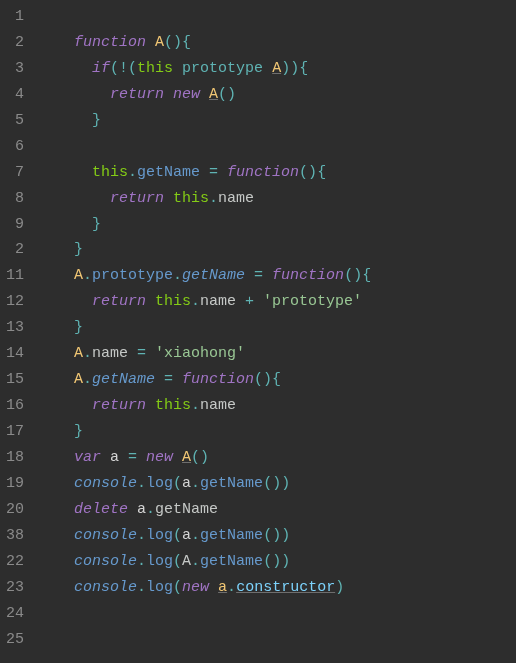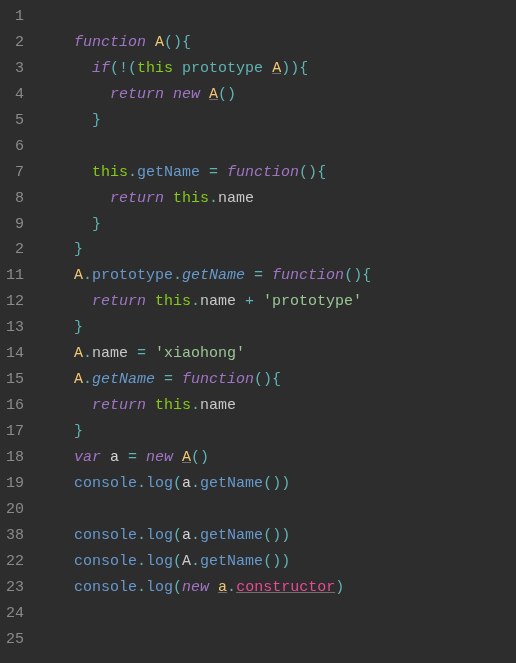--- a/index.html
+++ b/index.html
@@ -38,25 +38,25 @@
   
   .c-kw { color: #a074c4; font-style: italic; text-align: center; }       
   .c-fn { color: #f0c674; }                            
   .c-this { color: #84cc16; }                          
   .c-op { color: #5fb3b3; }                           
   .c-punsoft { color: #5fb3b3; }                       
   .c-class { color: #f0c674; text-decoration: underline; text-decoration-color: #6e6e6e; } 
   .c-prop { color: #6699cc; }                          
   .c-propit { color: #6699cc; font-style: italic; }    
   .c-str { color: #99c794; }                           
-  .c-console { color: #6699cc; }   
+  .c-console { color: #6699cc; font-style: italic; }   
   .c-id { color: #d4d4d4; }                            
   .c-plain { color: #c5c8c6; }
   .c-bang { color: #5fb3b3; }
-  .c-constr { color: #ec4899; text-decoration: underline; text-decoration-color: #6e6e6e; }
+  .c-constr { color: #7dd3fc; text-decoration: underline; text-decoration-color: #6e6e6e; }
 </style>
 </head>
 <body>
 
 <div class="editor" id="editor">
     <div class="line"><div class="gutter">1</div><div class="code"><span>    </span></div></div>
     <div class="line"><div class="gutter">2</div><div class="code"><span>    </span><span class="c-kw">function </span><span class="c-fn">A</span><span class="c-punsoft">()</span><span class="c-punsoft">{</span></div></div>
     <div class="line"><div class="gutter">3</div><div class="code"><span>    </span><span>  </span><span class="c-kw">if</span><span class="c-punsoft">(</span><span class="c-bang">!</span><span class="c-punsoft">(</span><span class="c-this">this </span><span class="c-op">prototype </span><span class="c-class">A</span><span class="c-punsoft">))</span><span class="c-punsoft">{</span></div></div>
     <div class="line"><div class="gutter">4</div><div class="code"><span>    </span><span>    </span><span class="c-kw">return </span><span class="c-kw">new </span><span class="c-class">A</span><span class="c-punsoft">()</span></div></div>
     <div class="line"><div class="gutter">5</div><div class="code"><span>    </span><span>  </span><span class="c-punsoft">}</span></div></div>
@@ -67,19 +67,19 @@
     <div class="line"><div class="gutter">2</div><div class="code"><span>    </span><span class="c-punsoft">}</span></div></div>
     <div class="line"><div class="gutter">11</div><div class="code"><span>    </span><span class="c-fn">A</span><span class="c-punsoft">.</span><span class="c-prop">prototype</span><span class="c-punsoft">.</span><span class="c-propit">getName</span><span class="c-op"> = </span><span class="c-kw">function</span><span class="c-punsoft">()</span><span class="c-punsoft">{</span></div></div>
     <div class="line"><div class="gutter">12</div><div class="code"><span>    </span><span>  </span><span class="c-kw">return </span><span class="c-this">this</span><span class="c-punsoft">.</span><span class="c-plain">name</span><span class="c-op"> + </span><span class="c-str">'prototype'</span></div></div>
     <div class="line"><div class="gutter">13</div><div class="code"><span>    </span><span class="c-punsoft">}</span></div></div>
     <div class="line"><div class="gutter">14</div><div class="code"><span>    </span><span class="c-fn">A</span><span class="c-punsoft">.</span><span class="c-plain">name</span><span class="c-op"> = </span><span class="c-str">'xiaohong'</span></div></div>
     <div class="line"><div class="gutter">15</div><div class="code"><span>    </span><span class="c-fn">A</span><span class="c-punsoft">.</span><span class="c-propit">getName</span><span class="c-op"> = </span><span class="c-kw">function</span><span class="c-punsoft">()</span><span class="c-punsoft">{</span></div></div>
     <div class="line"><div class="gutter">16</div><div class="code"><span>    </span><span>  </span><span class="c-kw">return </span><span class="c-this">this</span><span class="c-punsoft">.</span><span class="c-plain">name</span></div></div>
     <div class="line"><div class="gutter">17</div><div class="code"><span>    </span><span class="c-punsoft">}</span></div></div>
     <div class="line"><div class="gutter">18</div><div class="code"><span>    </span><span class="c-kw">var </span><span class="c-id">a</span><span class="c-op"> = </span><span class="c-kw">new </span><span class="c-class">A</span><span class="c-punsoft">()</span></div></div>
     <div class="line"><div class="gutter">19</div><div class="code"><span>    </span><span class="c-console">console</span><span class="c-punsoft">.</span><span class="c-prop">log</span><span class="c-punsoft">(</span><span class="c-id">a</span><span class="c-punsoft">.</span><span class="c-prop">getName</span><span class="c-punsoft">())</span></div></div>
-    <div class="line"><div class="gutter">20</div></div>
+    <div class="line"><div class="gutter">20</div><div class="code"><span>    </span><span class="c-kw">delete </span><span class="c-id">a</span><span class="c-punsoft">.</span><span class="c-plain">getName</span></div></div>
     <div class="line"><div class="gutter">38</div><div class="code"><span>    </span><span class="c-console">console</span><span class="c-punsoft">.</span><span class="c-prop">log</span><span class="c-punsoft">(</span><span class="c-id">a</span><span class="c-punsoft">.</span><span class="c-prop">getName</span><span class="c-punsoft">())</span></div></div>
     <div class="line"><div class="gutter">22</div><div class="code"><span>    </span><span class="c-console">console</span><span class="c-punsoft">.</span><span class="c-prop">log</span><span class="c-punsoft">(</span><span class="c-plain">A</span><span class="c-punsoft">.</span><span class="c-prop">getName</span><span class="c-punsoft">())</span></div></div>
     <div class="line"><div class="gutter">23</div><div class="code"><span>    </span><span class="c-console">console</span><span class="c-punsoft">.</span><span class="c-prop">log</span><span class="c-punsoft">(</span><span class="c-kw">new </span><span class="c-class">a</span><span class="c-punsoft">.</span><span class="c-constr">constructor</span><span class="c-punsoft">)</span></div></div>
     <div class="line"><div class="gutter">24</div><div class="code"><span>    </span></div></div>
     <div class="line"><div class="gutter">25</div><div class="code"><span>    </span></div></div>
   </div>
 
 </body></html>

